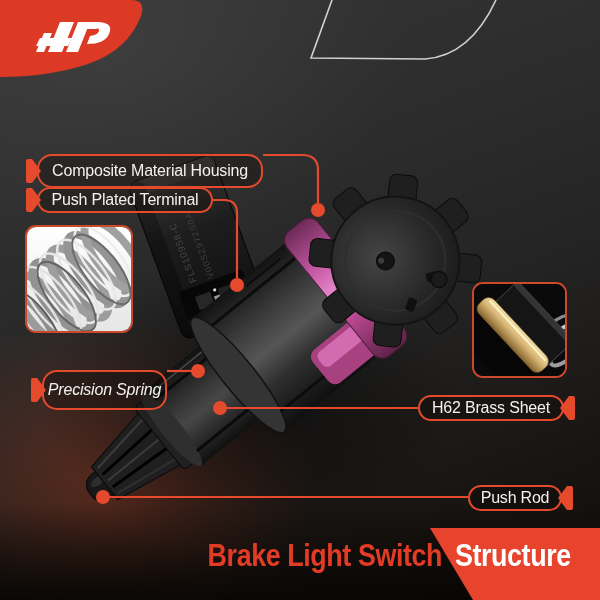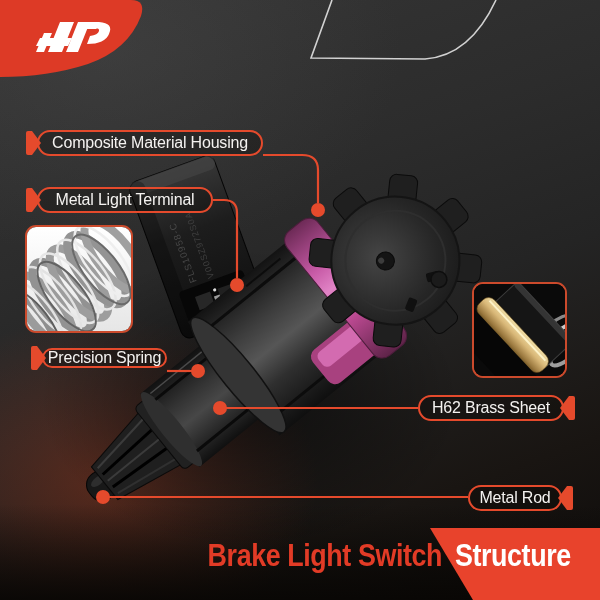--- a/index.html
+++ b/index.html
@@ -226,53 +226,53 @@
     </g>
     <g fill="#e54a2c">
       <circle cx="318" cy="210" r="7"></circle>
       <circle cx="237" cy="285" r="7"></circle>
       <circle cx="198" cy="371" r="7"></circle>
       <circle cx="220" cy="408" r="7"></circle>
       <circle cx="103" cy="497" r="7"></circle>
     </g>
   </svg>
 
-  <div class="pill" style="left:37px;top:130px;width:226px;height:26px;">
+  <div class="pill" style="left:37px;top:154px;width:226px;height:34px;">
     <svg class="tab tab-left" viewBox="0 0 18 26">
       <path d="M2,3 Q2,1 4,1 L8,1 L17,13 L8,25 L4,25 Q2,25 2,23 Z" fill="#e54a2c"></path>
     </svg>
     <span>Composite Material Housing</span>
   </div>
 
   <div class="pill" style="left:37px;top:187px;width:176px;height:26px;">
     <svg class="tab tab-left" viewBox="0 0 18 26">
       <path d="M2,3 Q2,1 4,1 L8,1 L17,13 L8,25 L4,25 Q2,25 2,23 Z" fill="#e54a2c"></path>
     </svg>
-    <span>Metal Light Terminal</span>
-  </div>
-
-  <div class="pill" style="left:42px;top:348px;width:125px;height:20px;">
+    <span>Push Plated Terminal</span>
+  </div>
+
+  <div class="pill" style="left:42px;top:370px;width:125px;height:40px;font-style:italic;">
     <svg class="tab tab-left" viewBox="0 0 18 26">
       <path d="M2,3 Q2,1 4,1 L8,1 L17,13 L8,25 L4,25 Q2,25 2,23 Z" fill="#e54a2c"></path>
     </svg>
     <span>Precision Spring</span>
   </div>
 
   <div class="pill" style="left:418px;top:395px;width:146px;height:26px;justify-content:center;">
     <svg class="tab tab-right" viewBox="0 0 18 26">
       <path d="M16,3 Q16,1 14,1 L10,1 L1,13 L10,25 L14,25 Q16,25 16,23 Z" fill="#e54a2c"></path>
     </svg>
     <span>H62 Brass Sheet</span>
   </div>
 
   <div class="pill" style="left:468px;top:485px;width:94px;height:26px;">
     <svg class="tab tab-right" viewBox="0 0 18 26">
       <path d="M16,3 Q16,1 14,1 L10,1 L1,13 L10,25 L14,25 Q16,25 16,23 Z" fill="#e54a2c"></path>
     </svg>
-    <span>Metal Rod</span>
+    <span>Push Rod</span>
   </div>
 
   <svg class="abs" style="left:0;top:0" width="160" height="82" viewBox="0 0 160 82">
     <path d="M0,0 H131 Q146,0 141,16 Q128,50 88,64 Q48,77 0,77 Z" fill="#dd3a26"></path>
     <g fill="#ffffff">
       <path d="M36,52 L44,33 L52,33 L44,52 Z"></path>
       <path d="M48,52 L60,22 L74,22 L62,52 Z"></path>
       <path d="M40,38 L72,38 L68,46 L36,46 Z"></path>
       <path d="M66,52 L78,22 L90,22 L78,52 Z"></path>
       <path d="M84,22 L99,22 Q114,23 109,34 Q105,44 87,44 L90,36 Q98,35 99,31 Q100,28 94,28 L87,28 Z"></path>

